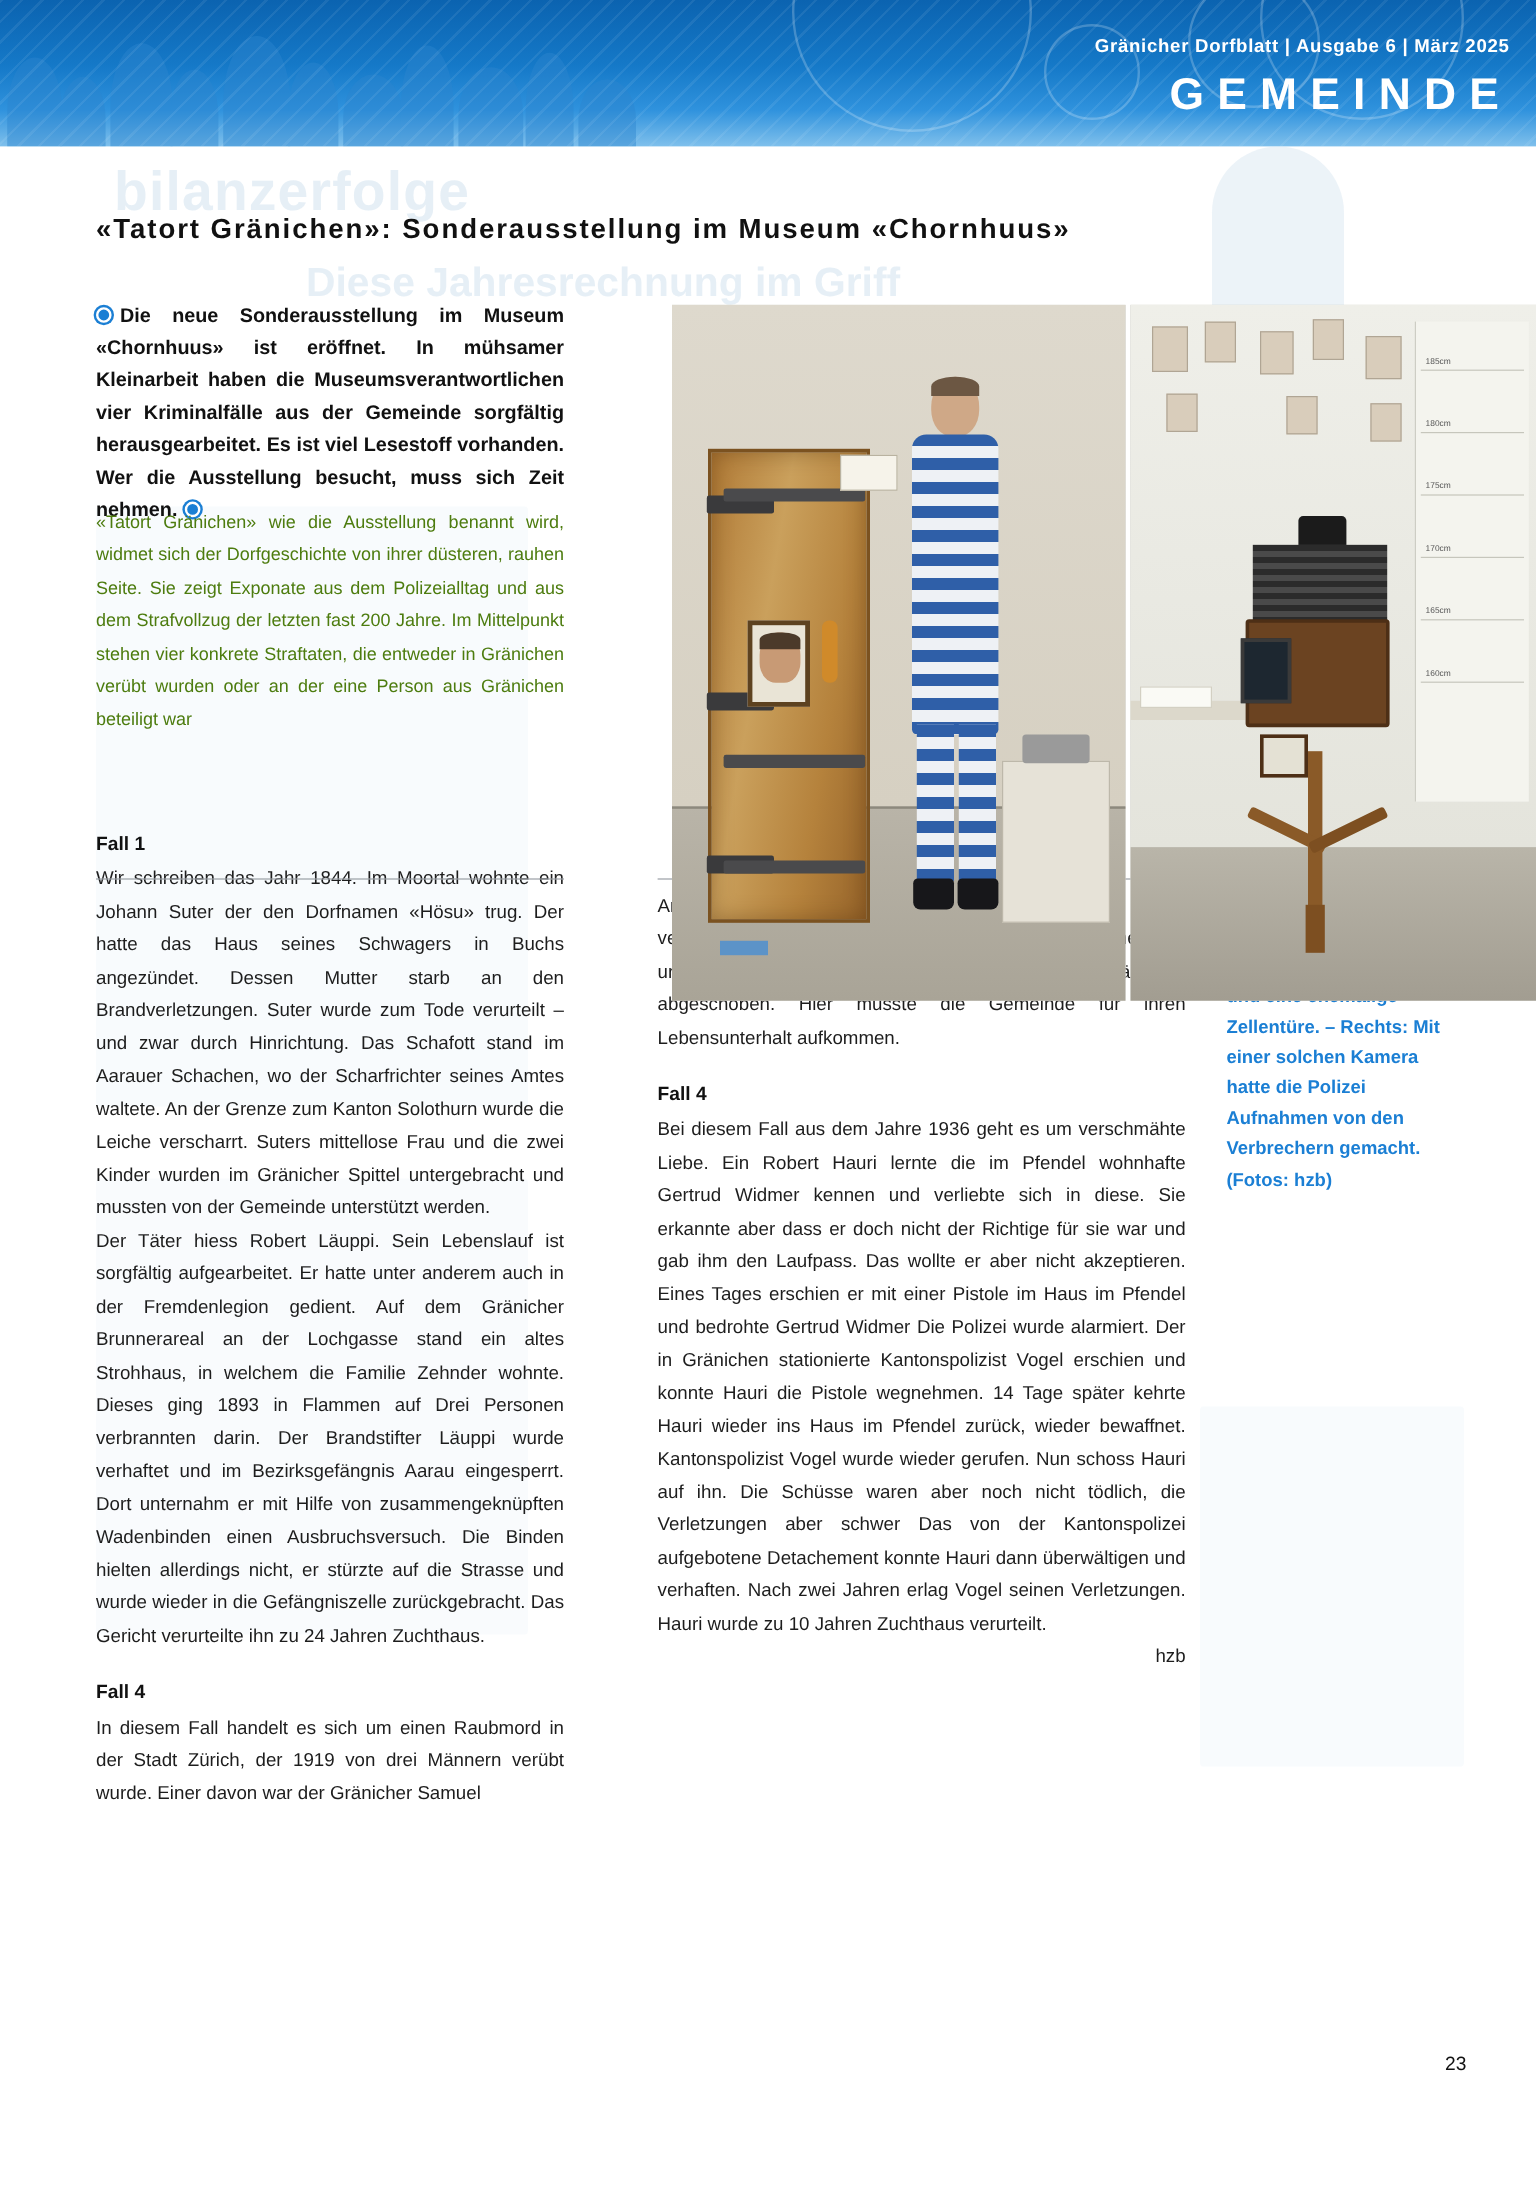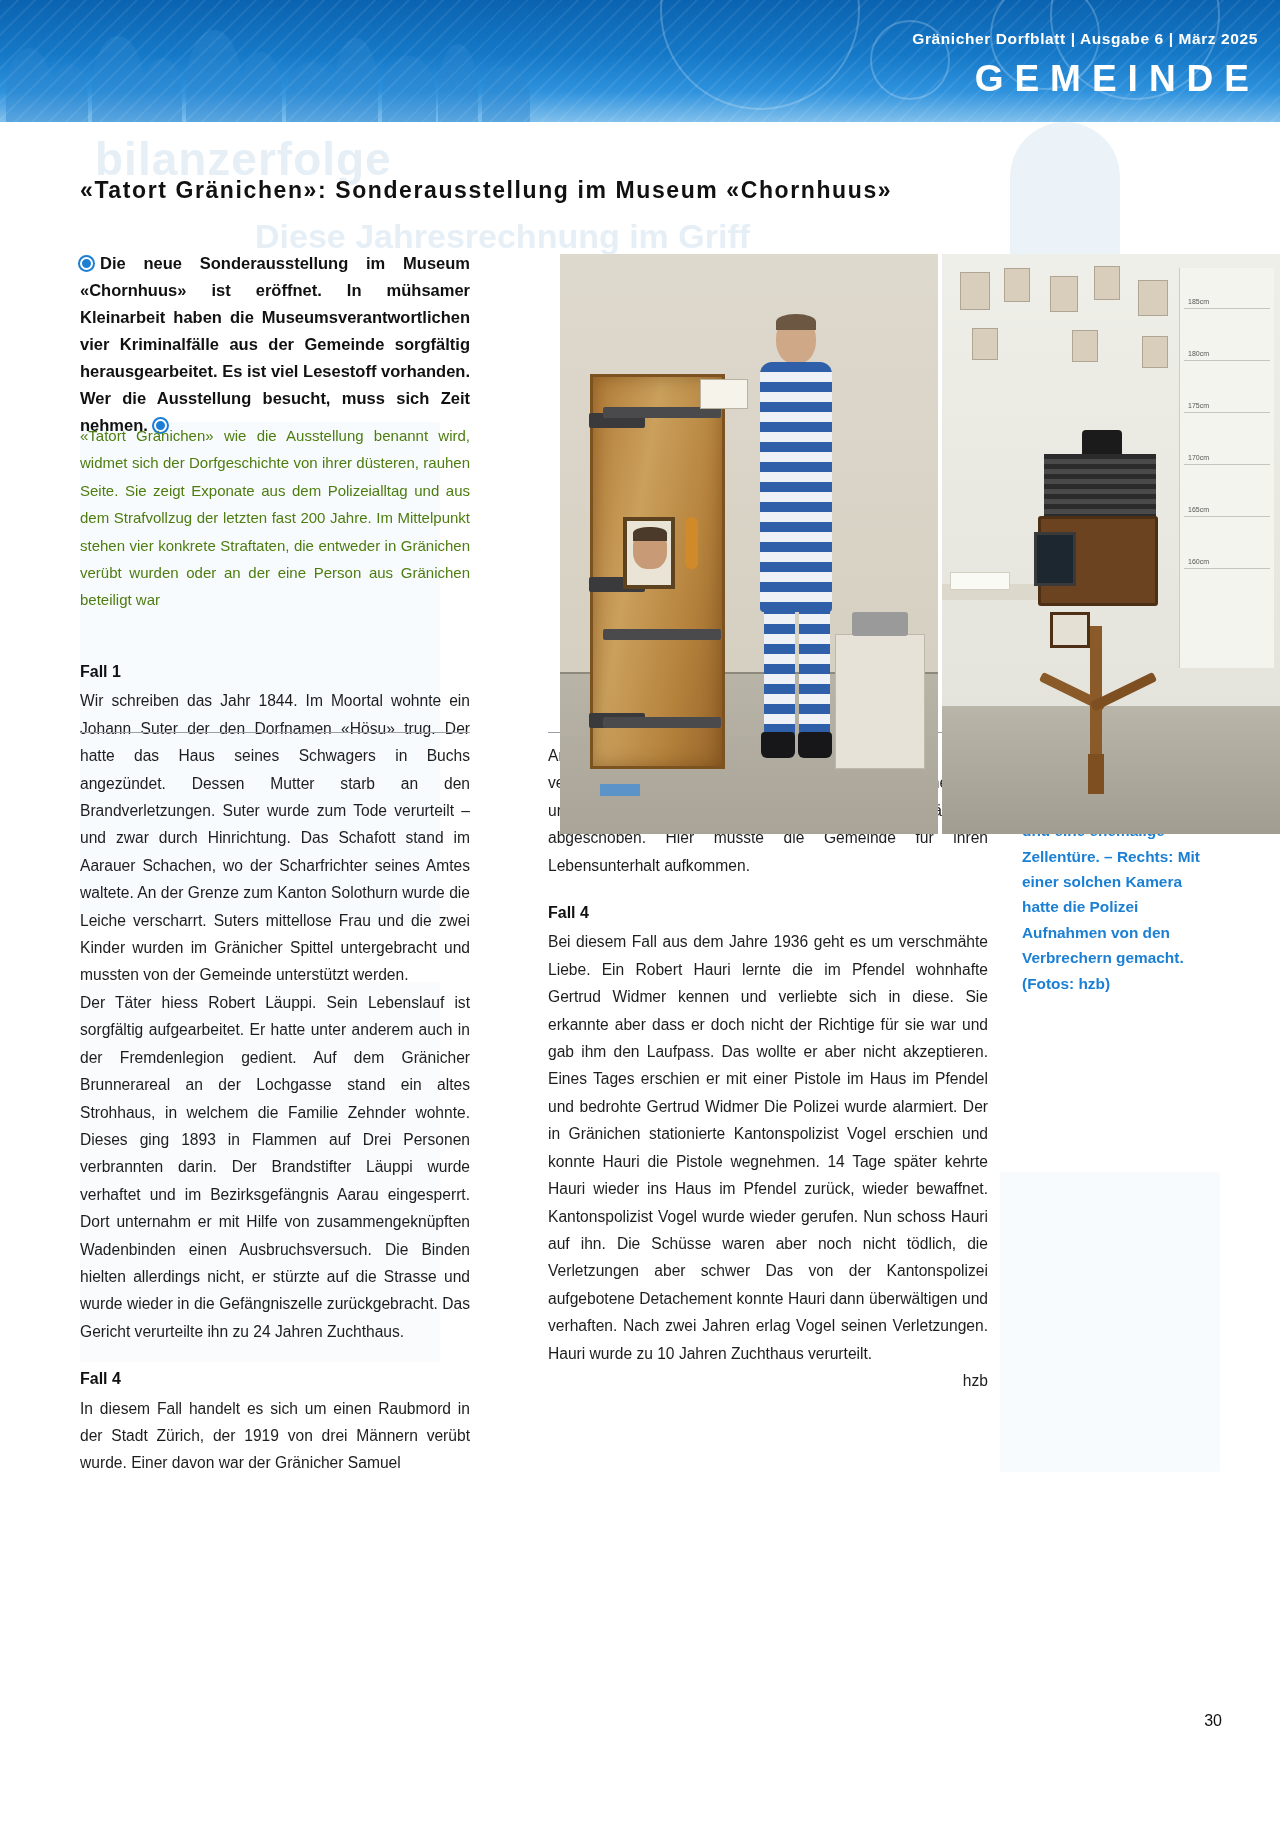--- a/index.html
+++ b/index.html
@@ -129,21 +129,21 @@
     position: absolute;
     left: 80px; top: 300px;
     width: 390px;
     font-size: 15px;
     line-height: 27.4px;
     color: #4d7c0f;
     text-align: justify;
   }
   .col-left2 {
     position: absolute;
-    left: 80px; top: 536px;
+    left: 80px; top: 568px;
     width: 390px;
     font-size: 15.6px;
     line-height: 27.4px;
     color: #1d1d1d;
     text-align: justify;
   }
   .col-mid {
     position: absolute;
     left: 548px; top: 620px;
     width: 440px;
@@ -312,21 +312,21 @@
 
   <div class="col-mid">
     <p class="body">Arber, der in Weisslingen (Kanton Zürich) wohnte. Er wurde verhaftet und zu 30 Jahren Zuchthaus verurteilt. Seine Frau und seine Kinder wurden in den Heimatort Gränichen abgeschoben. Hier musste die Gemeinde für ihren Lebensunterhalt aufkommen.</p>
     <h3 class="fall">Fall 4</h3>
     <p class="body">Bei diesem Fall aus dem Jahre 1936 geht es um verschmähte Liebe. Ein Robert Hauri lernte die im Pfendel wohnhafte Gertrud Widmer kennen und verliebte sich in diese. Sie erkannte aber dass er doch nicht der Richtige für sie war und gab ihm den Laufpass. Das wollte er aber nicht akzeptieren. Eines Tages erschien er mit einer Pistole im Haus im Pfendel und bedrohte Gertrud Widmer Die Polizei wurde alarmiert. Der in Gränichen stationierte Kantonspolizist Vogel erschien und konnte Hauri die Pistole wegnehmen. 14 Tage später kehrte Hauri wieder ins Haus im Pfendel zurück, wieder bewaffnet. Kantonspolizist Vogel wurde wieder gerufen. Nun schoss Hauri auf ihn. Die Schüsse waren aber noch nicht tödlich, die Verletzungen aber schwer Das von der Kantonspolizei aufgebotene Detachement konnte Hauri dann überwältigen und verhaften. Nach zwei Jahren erlag Vogel seinen Verletzungen. Hauri wurde zu 10 Jahren Zuchthaus verurteilt.</p>
     <p class="sign">hzb</p>
   </div>
 
   <div class="caption">Leihgaben der Kantonspolizei. Links: Die frühere Gefängniskleidung und eine ehemalige Zellentüre. – Rechts: Mit einer solchen Kamera hatte die Polizei Aufnahmen von den Verbrechern gemacht. (Fotos: hzb)</div>
 
-  <div class="page-number">30</div>
+  <div class="page-number">23</div>
 
   <div class="divider" style="left:80px; top:610px; width:390px;"></div>
   <div class="divider" style="left:548px; top:610px; width:440px;"></div>
   <div class="divider" style="left:1022px; top:610px; width:200px;"></div>
 
   <div class="photo photo-left">
     <div class="p-wall"></div>
     <div class="p-floor"></div>
     <div class="p-floorline"></div>
     <div class="p-door">

